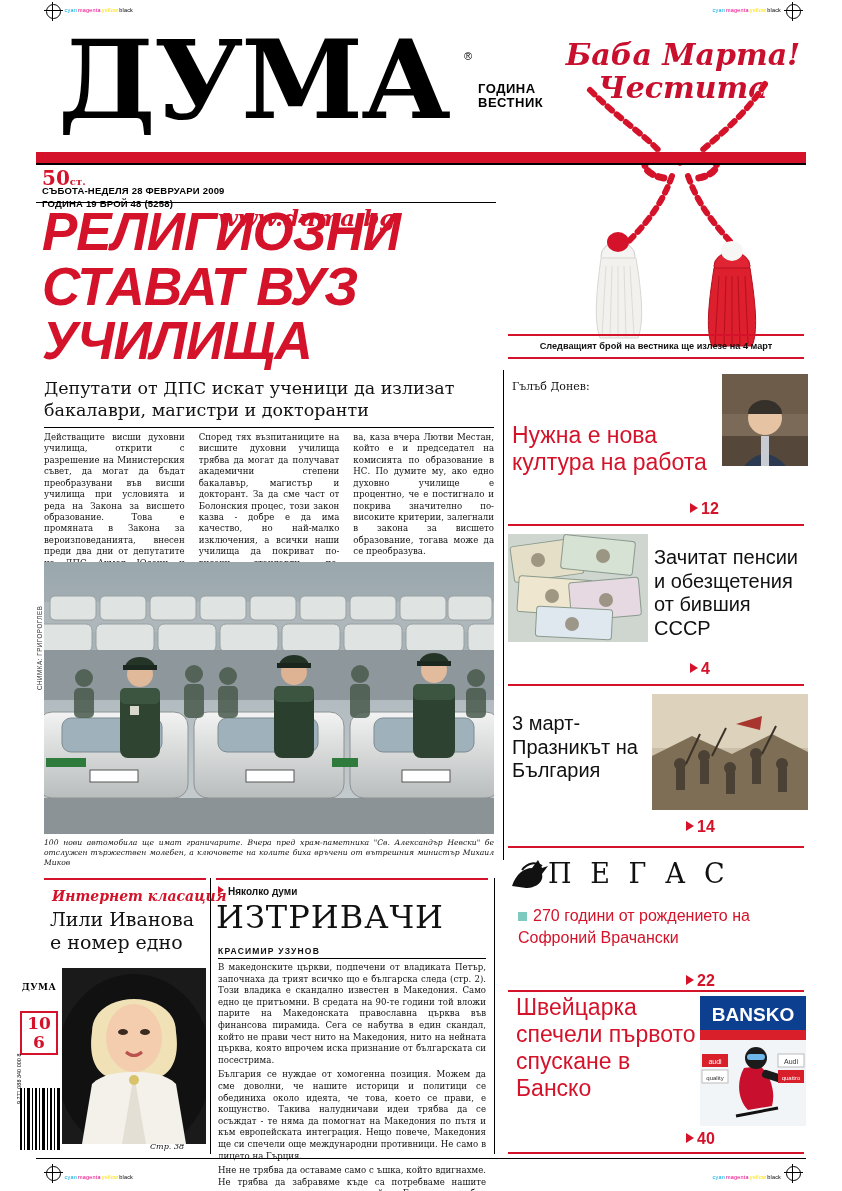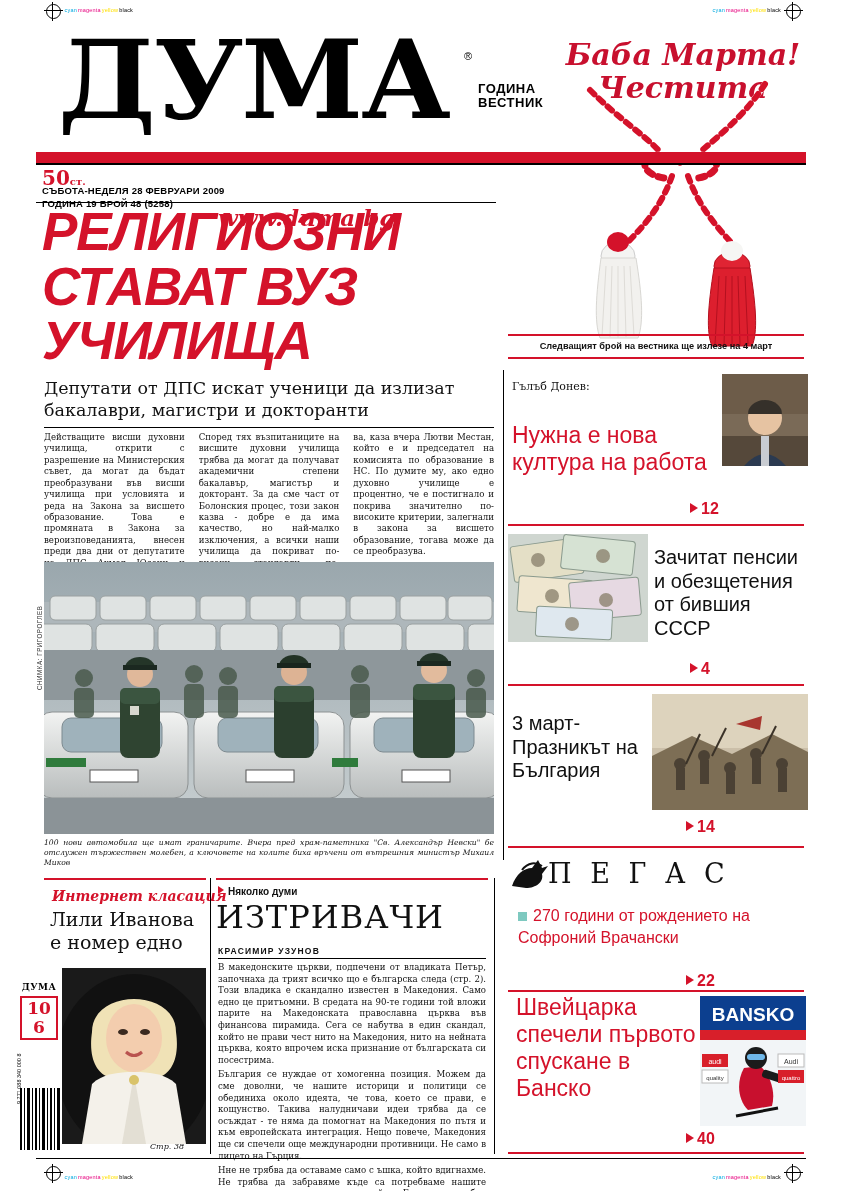--- a/index.html
+++ b/index.html
@@ -315,21 +315,21 @@
   .duma-badge {
     position: absolute;
     left: 20px; top: 982px;
     width: 38px;
     text-align: center;
     font-family: "DejaVu Serif", serif;
     font-weight: bold;
   }
   .duma-badge .lbl { font-size: 9px; letter-spacing: .5px; }
   .duma-badge .box {
-    margin-top: 4px;
+    margin-top: 19px;
     border: 2px solid #d4122a;
     color: #d4122a;
     font-size: 17px;
     line-height: 1.1;
     padding: 1px 0 2px;
   }
   .barcode {
     position: absolute;
     left: 18px; top: 1088px;
     width: 44px; height: 62px;

